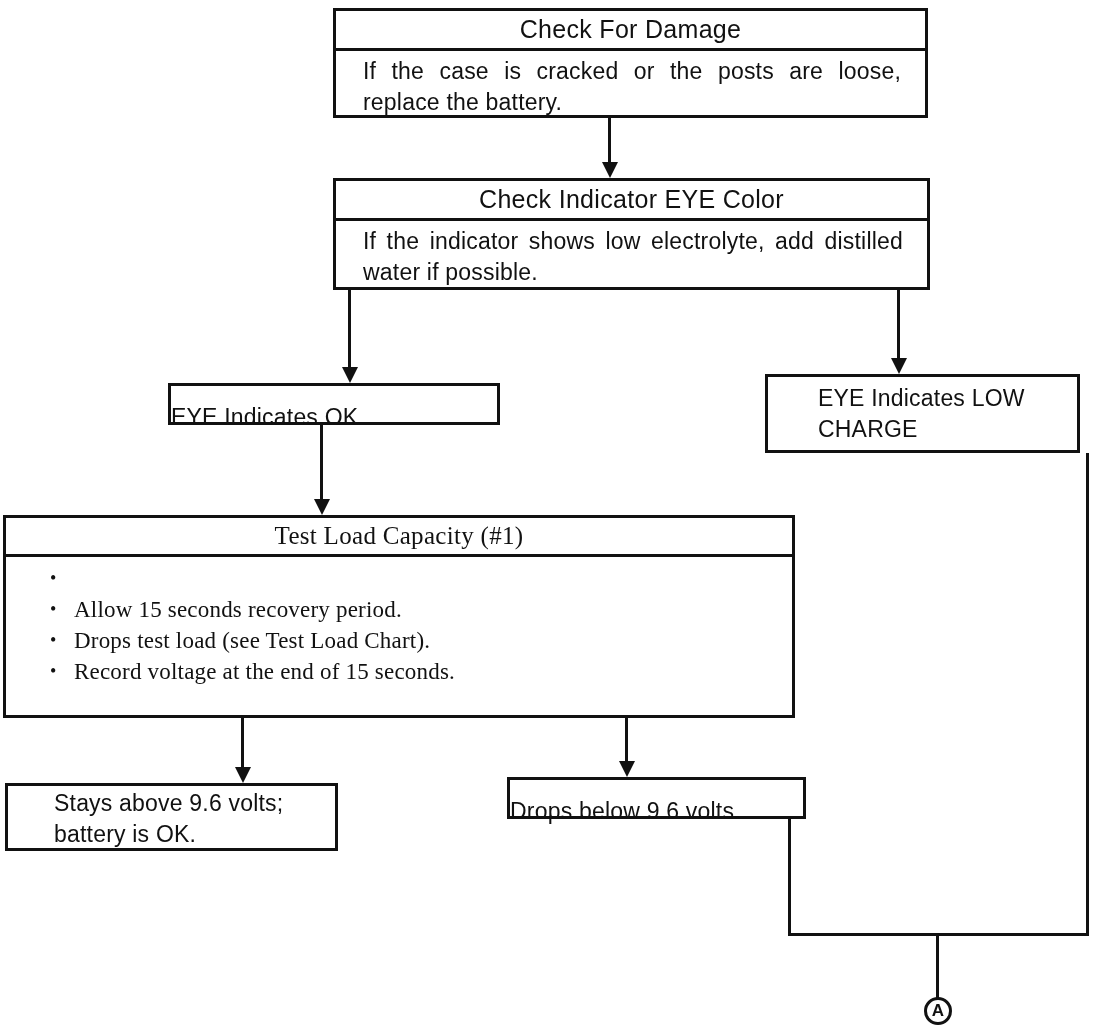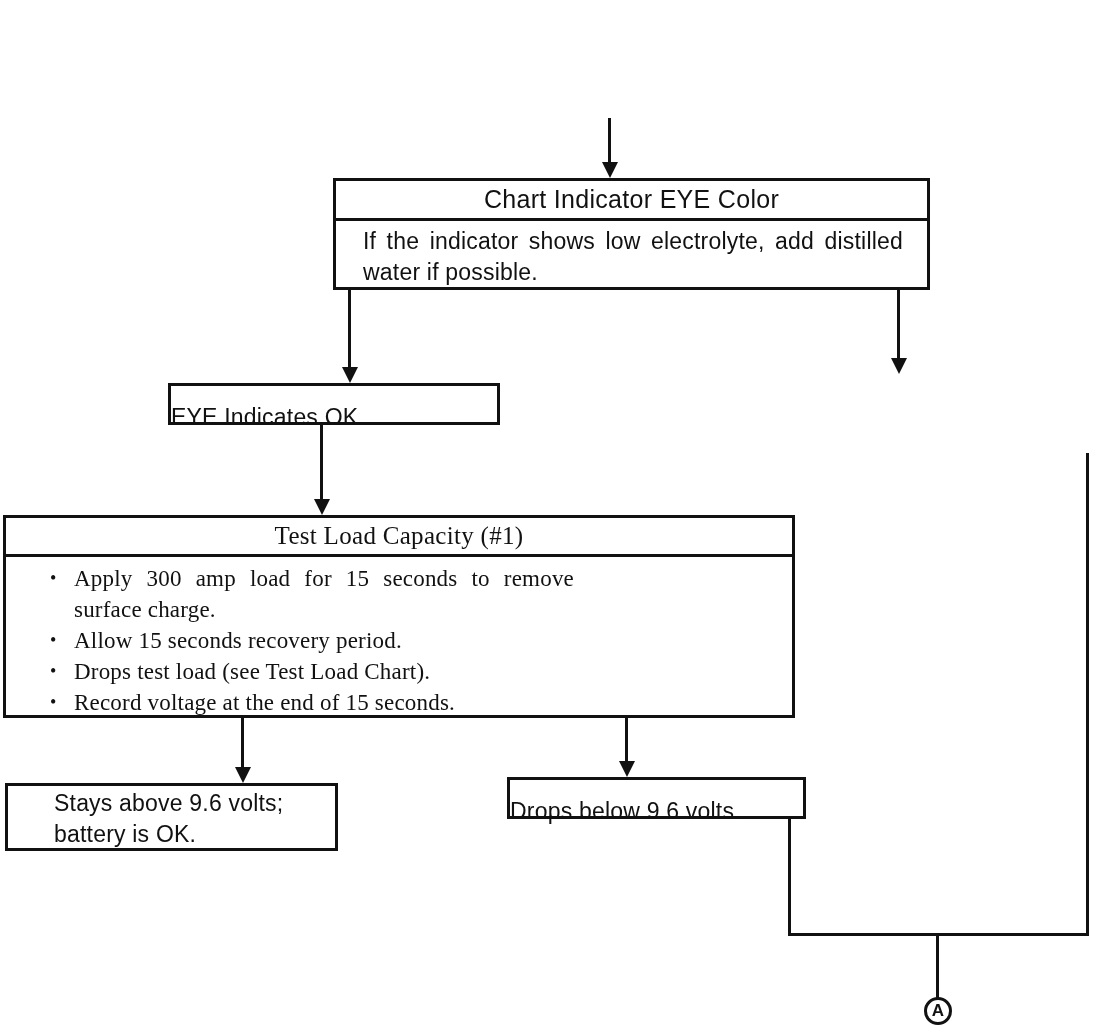--- a/index.html
+++ b/index.html
@@ -81,45 +81,51 @@
     justify-content: center;
     font-size: 17px;
     font-weight: bold;
   }
 </style>
 </head>
 <body>
 
 <div class="canvas">
 
+  <div class="node" style="left:333px; top:8px; width:595px; height:110px;">
+    <div class="node-title">Check For Damage</div>
+    <div class="node-body">If the case is cracked or the posts are loose, replace the battery.</div>
+  </div>
 
   <div class="v-arrow" style="left:608px; top:118px; height:45px;"></div>
 
   <div class="node" style="left:333px; top:178px; width:597px; height:112px;">
-    <div class="node-title">Chart Indicator EYE Color</div>
+    <div class="node-title">Check Indicator EYE Color</div>
     <div class="node-body">If the indicator shows low electrolyte, add distilled water if possible.</div>
   </div>
 
   <div class="v-arrow" style="left:348px; top:290px; height:78px;"></div>
 
   <div class="v-arrow" style="left:897px; top:290px; height:69px;"></div>
 
   <div class="node" style="left:168px; top:383px; width:332px; height:42px;">
     <div class="node-label label-center">EYE Indicates OK</div>
   </div>
 
+  <div class="node" style="left:765px; top:374px; width:315px; height:79px;">
+    <div class="node-label" style="padding:6px 25px 0 50px;">EYE Indicates LOW CHARGE</div>
+  </div>
 
   <div class="v-arrow" style="left:320px; top:425px; height:75px;"></div>
 
   <div class="node" style="left:3px; top:515px; width:792px; height:203px;font-family:Liberation Serif, serif;">
     <div class="node-title">Test Load Capacity (#1)</div>
     <div class="bullets">
       <div class="bullet-row">
         <span class="bullet-glyph">•</span>
-        <span class="bullet-text">Apply 300 amp load for 15 seconds to remove surface charge.</span>
       </div>
       <div class="bullet-row">
         <span class="bullet-glyph">•</span>
         <span class="bullet-text">Allow 15 seconds recovery period.</span>
       </div>
       <div class="bullet-row">
         <span class="bullet-glyph">•</span>
         <span class="bullet-text">Drops test load (see Test Load Chart).</span>
       </div>
       <div class="bullet-row">

